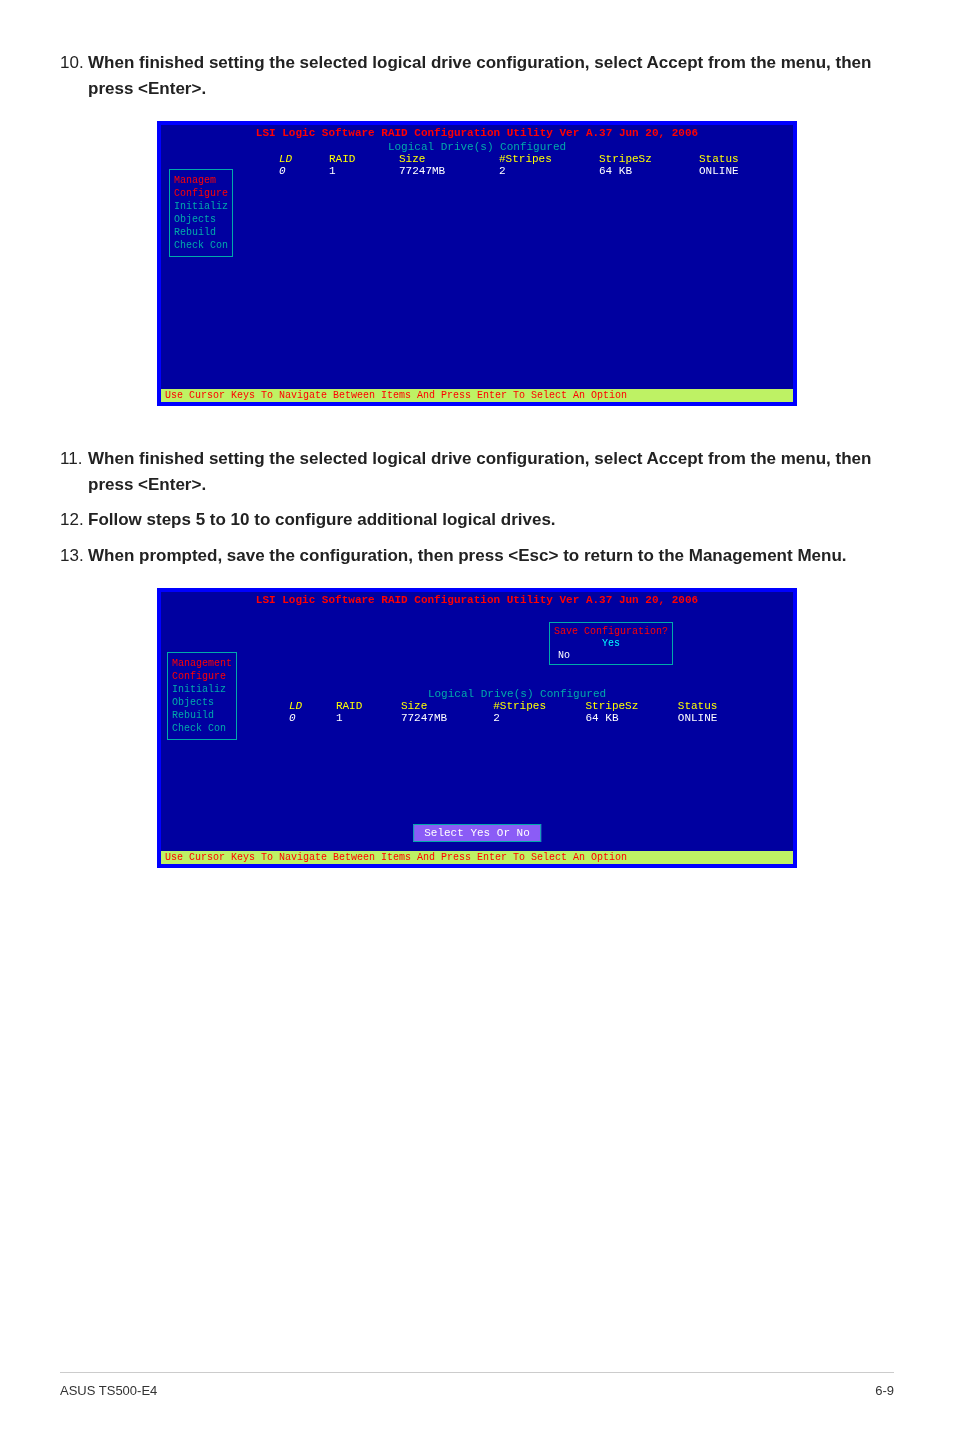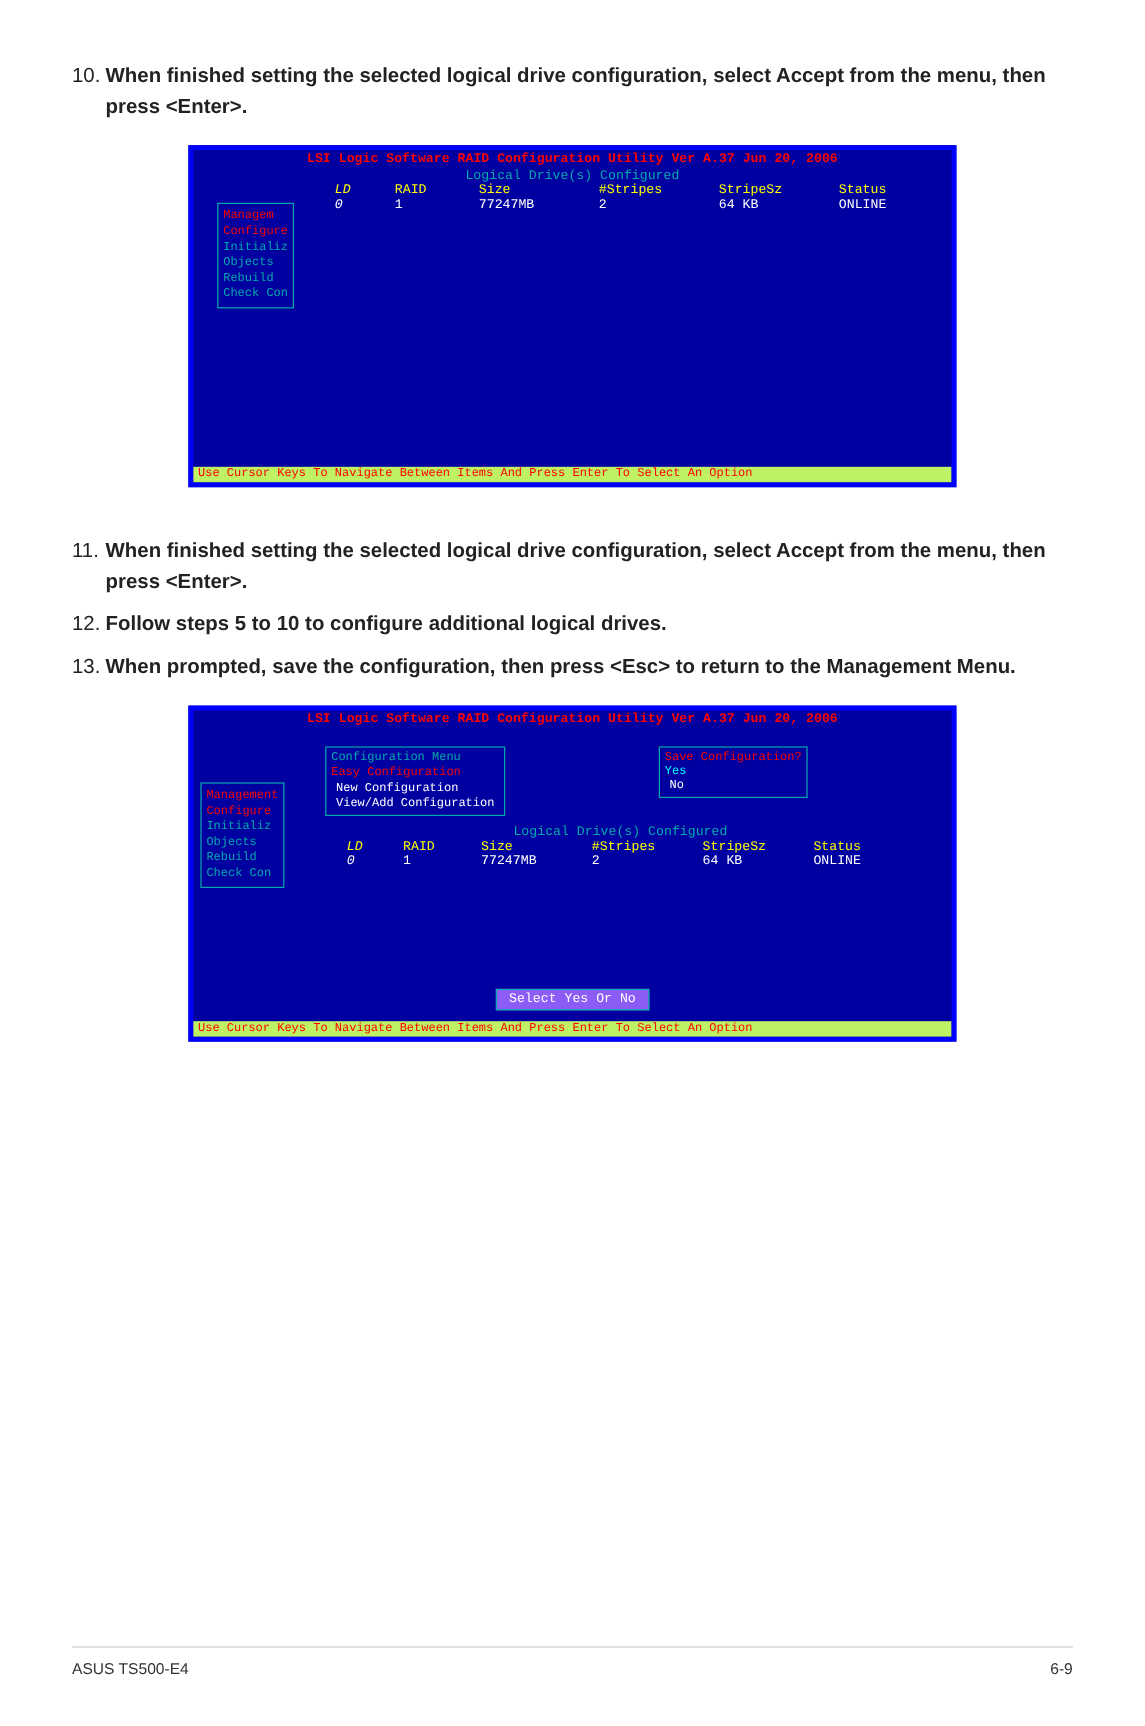--- a/index.html
+++ b/index.html
@@ -73,21 +73,21 @@
       display: flex;
       color: #ffffff;
       padding: 0 10px;
       font-size: 11px;
     }
     .bios-table-row span {
       padding: 0 8px;
     }
     .bios-menu-left {
       position: absolute;
-      left: 20px;
+      left: 8px;
       top: 44px;
       border: 1px solid #00aaaa;
       padding: 4px;
     }
     .bios-menu-item {
       color: #00aaaa;
       font-size: 10px;
       line-height: 1.3;
     }
     .bios-menu-item-red {
@@ -162,20 +162,21 @@
     .bios-save-config {
       position: absolute;
       right: 120px;
       top: 30px;
       border: 1px solid #00aaaa;
       padding: 2px 4px;
     }
     .bios-yes {
       color: #00ffff;
       font-size: 10px;
+      margin-left: 48px;
     }
     .bios-select-box {
       position: absolute;
       bottom: 22px;
       left: 50%;
       transform: translateX(-50%);
       border: 1px solid #00aaaa;
       background: #8b5cf6;
       color: #ffffff;
       padding: 2px 10px;
@@ -267,26 +268,20 @@
 
 <div class="instruction-block">
   <div class="instruction-number">13.</div>
   <div class="instruction-text">When prompted, save the configuration, then press &lt;Esc&gt; to return to the Management Menu.</div>
 </div>
 
 <div class="screenshot-container">
   <div class="bios-screen2">
     <div class="bios-header">LSI Logic Software RAID Configuration Utility Ver A.37 Jun 20, 2006</div>
 
-    <div class="bios-config-menu">
-      <div class="bios-menu-item">Configuration Menu</div>
-      <div class="bios-menu-item-red">Easy Configuration</div>
-      <div class="bios-ld-row">New Configuration</div>
-      <div class="bios-ld-row">View/Add Configuration</div>
-    </div>
 
     <div class="bios-save-config">
       <div class="bios-menu-item-red">Save Configuration?</div>
       <div class="bios-yes">Yes</div>
       <div class="bios-ld-row">No</div>
     </div>
 
     <div class="bios-menu-left2">
       <div class="bios-menu-item-red">Management</div>
       <div class="bios-menu-item-red">Configure</div>

